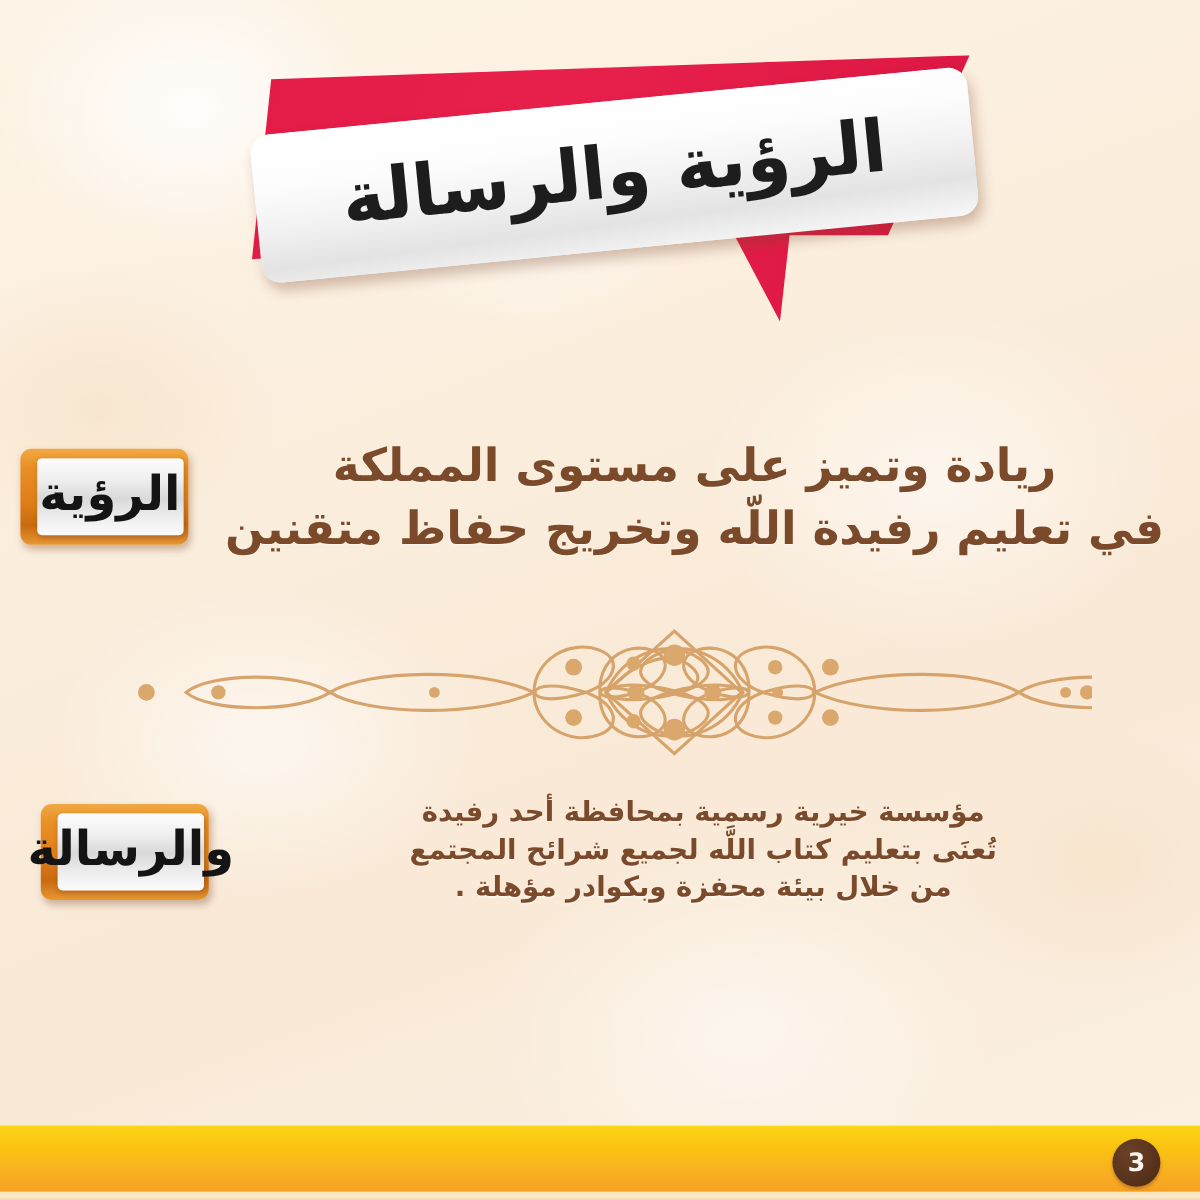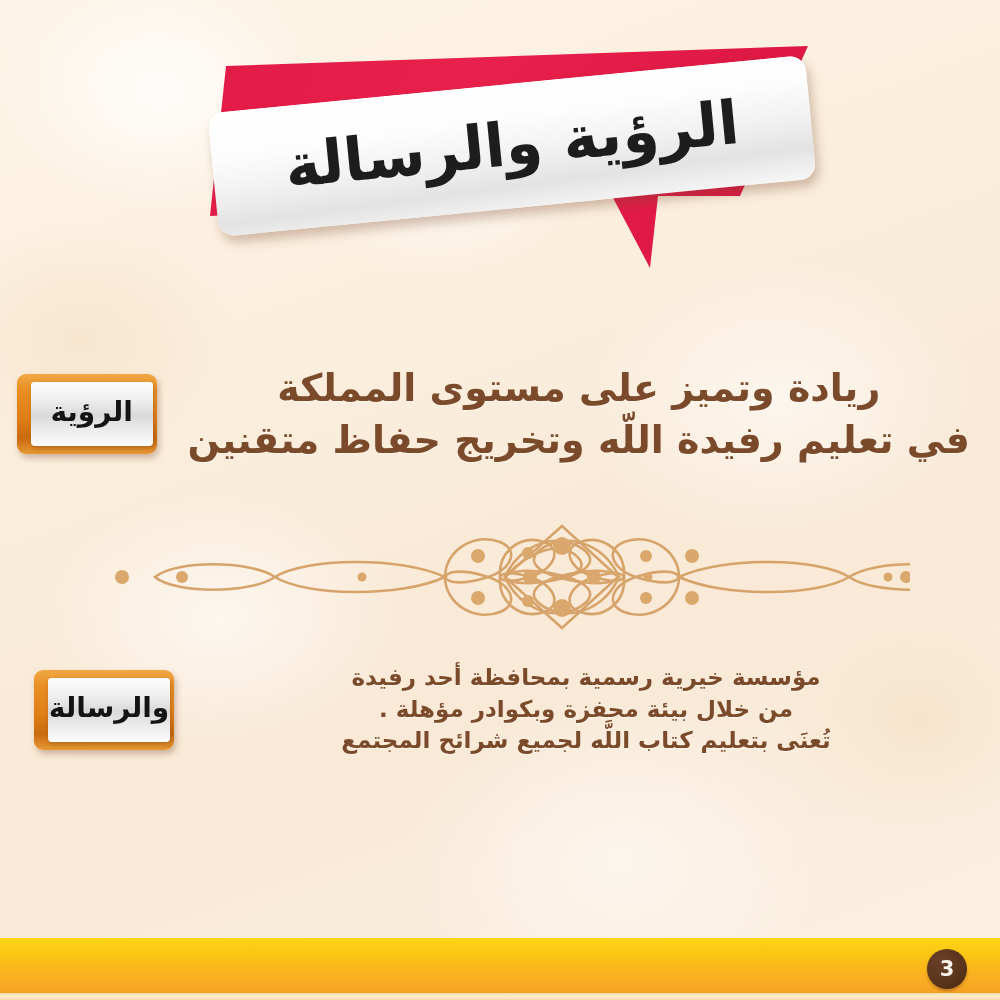--- a/index.html
+++ b/index.html
@@ -70,21 +70,21 @@
     box-shadow:2px 4px 6px rgba(120,70,40,.34);
   }
   .badge-plate{
     position:absolute;left:20px;top:14px;width:122px;height:64px;
     border-radius:4px;
     background:linear-gradient(180deg,#fdfdfd 0%,#f0f0f0 26%,#d9d9d9 52%,#ebebeb 74%,#fcfcfc 100%);
     box-shadow:1px 2px 4px rgba(90,50,30,.3), inset 0 1px 0 #fff;
     display:flex;align-items:center;justify-content:center;
   }
   .badge-label{
-    font-size:28px;font-weight:700;color:#141414;white-space:nowrap;line-height:1;
+    font-size:40px;font-weight:700;color:#141414;white-space:nowrap;line-height:1;
     transform:translateY(-2px);
   }
 
   
   #ornament{position:absolute;left:100px;top:520px;width:810px;height:115px;}
   #ornament svg{display:block;width:810px;height:115px;opacity:.95;}
 
   
   #footer{
     position:absolute;left:0;bottom:0;width:1000px;height:62px;
@@ -178,22 +178,22 @@
         <circle cx="546" cy="78" r="6"></circle>
         <circle cx="592" cy="36" r="7"></circle>
         <circle cx="592" cy="78" r="7"></circle>
       </g>
     </svg>
   </div>
 
   <div class="section" id="mission-section">
     <div class="sec-text">
       <div>مؤسسة خيرية رسمية بمحافظة أحد رفيدة</div>
+      <div>تُعنَى بتعليم كتاب اللَّه لجميع شرائح المجتمع</div>
       <div>من خلال بيئة محفزة وبكوادر مؤهلة .</div>
-      <div>تُعنَى بتعليم كتاب اللَّه لجميع شرائح المجتمع</div>
     </div>
     <div class="badge">
       <div class="badge-back"></div>
       <div class="badge-plate">
         <span class="badge-label">والرسالة</span>
       </div>
     </div>
   </div>
 
   <div id="footer">

